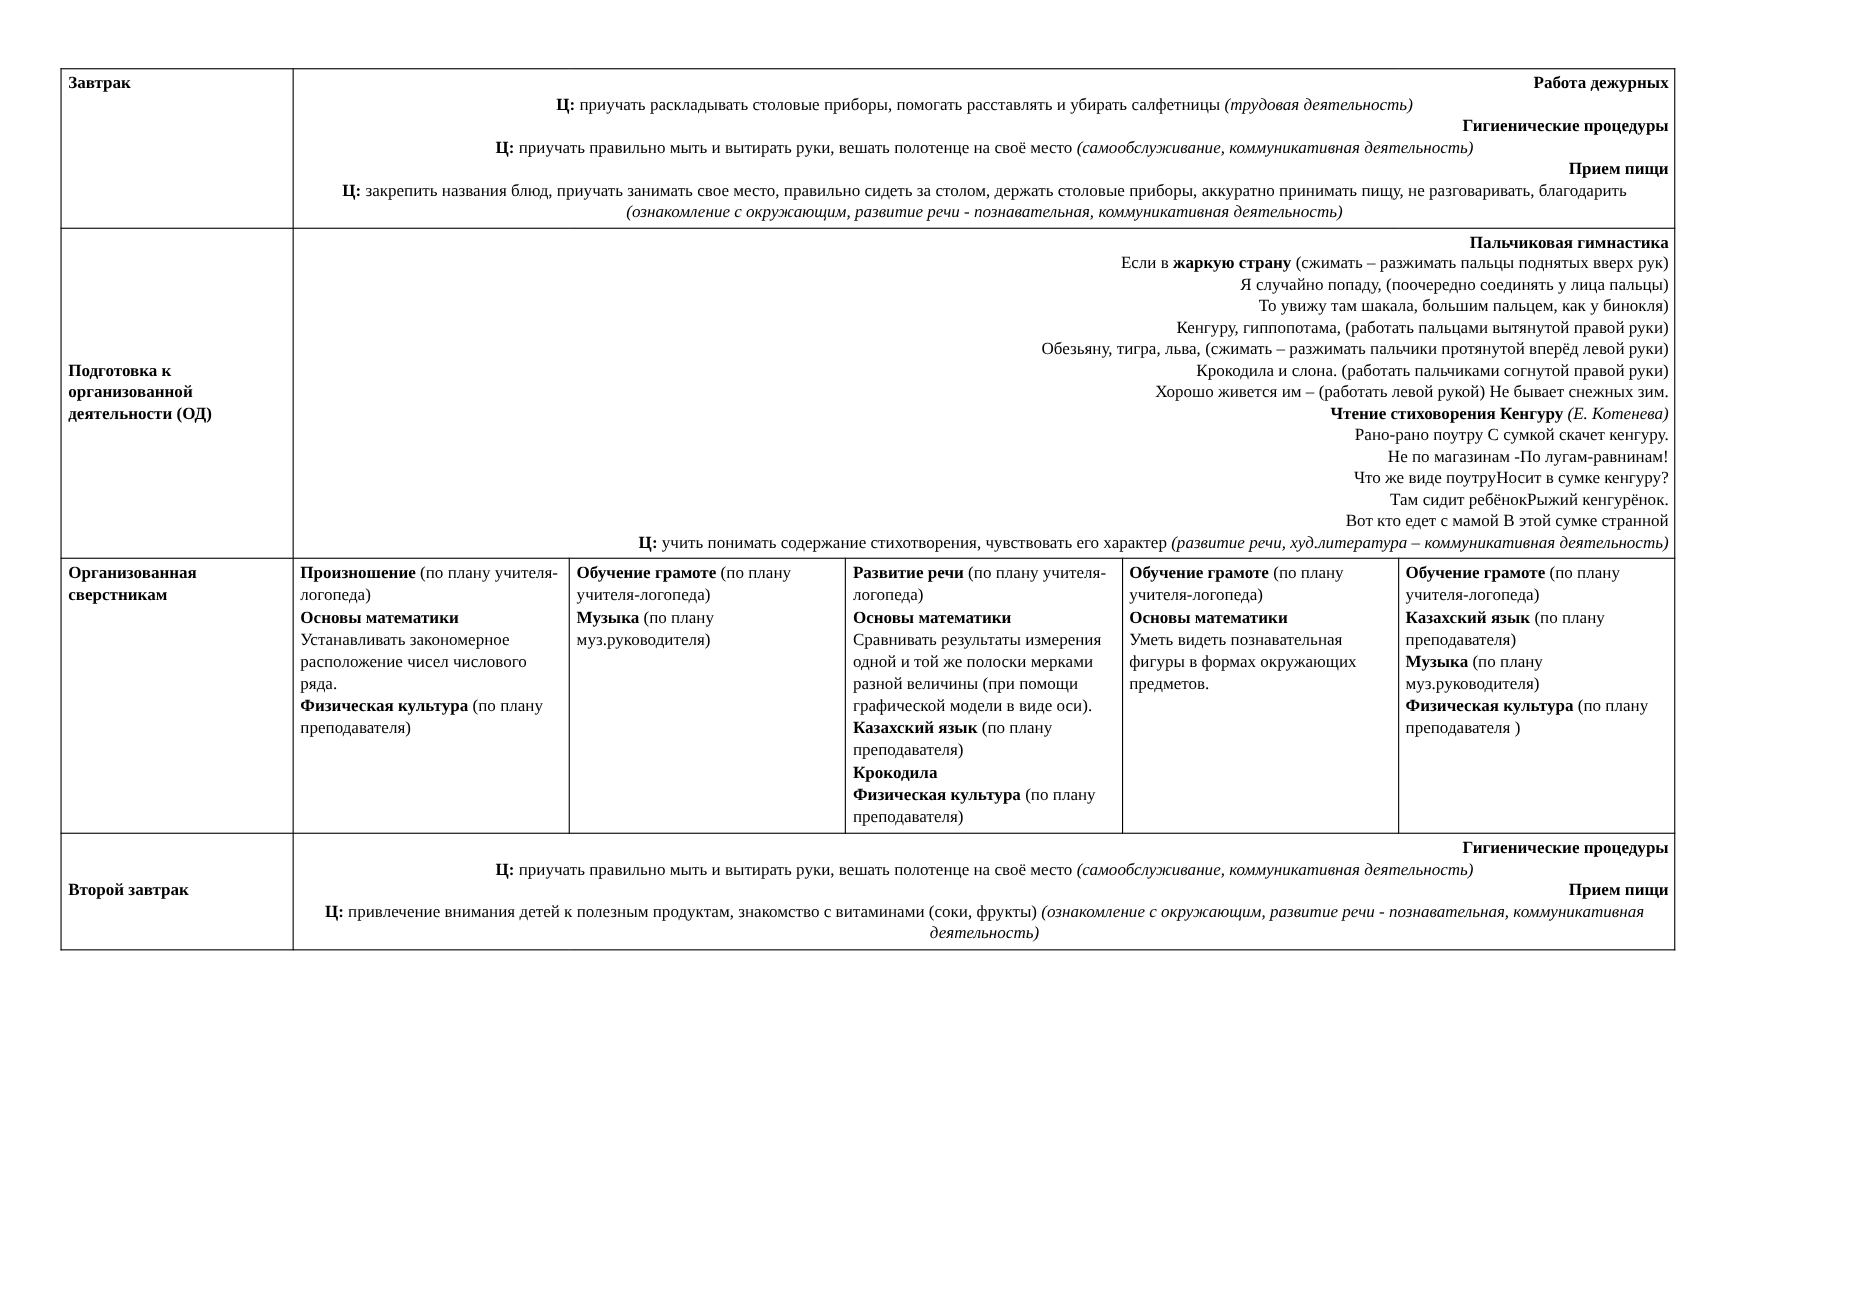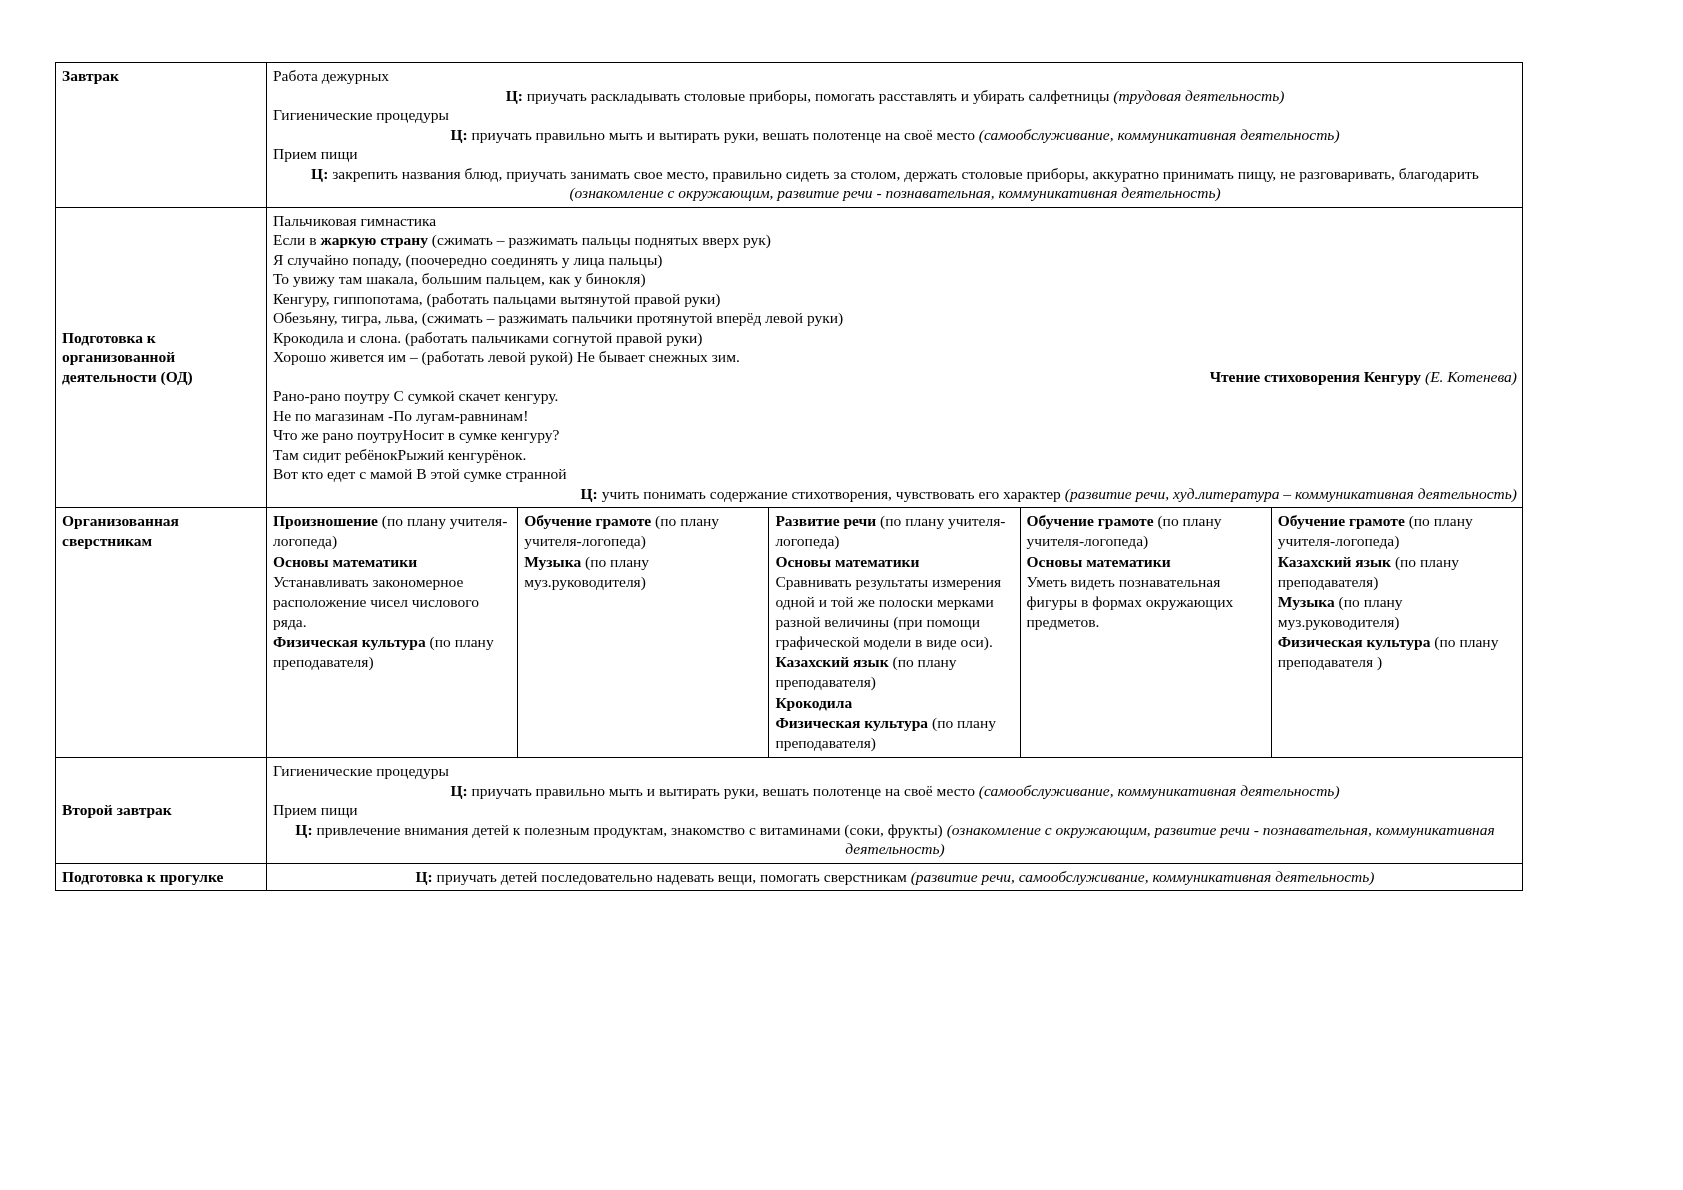--- a/index.html
+++ b/index.html
@@ -41,29 +41,29 @@
     padding-left: 9px;
   }
   td.label.mid {
     vertical-align: middle;
   }
   td.body {
     text-align: center;
   }
   .ctr { text-align: right; }
   .hdr {
-    font-weight: normal;
-    text-align: left;
+    font-weight: bold;
+    text-align: right;
   }
   .goal-line {
     text-align: center;
   }
   b, .b { font-weight: bold; }
   i, .i { font-style: italic; }
-  .poem-line { text-align: left; }
+  .poem-line { text-align: right; }
   td.od-col {
     width: 251.5px;
     text-align: left;
     vertical-align: top;
     line-height: 1.3;
     padding: 4px 6px 6px 7px;
   }
   td.od-col.narrow { width: 240px; margin-top: 19px; }
 </style>
 </head>
@@ -97,21 +97,21 @@
           <div class="poem-line">Если в <b>жаркую страну</b> (сжимать – разжимать пальцы поднятых вверх рук)</div>
           <div class="poem-line">Я случайно попаду, (поочередно соединять у лица пальцы)</div>
           <div class="poem-line">То увижу там шакала, большим пальцем, как у бинокля)</div>
           <div class="poem-line">Кенгуру, гиппопотама, (работать пальцами вытянутой правой руки)</div>
           <div class="poem-line">Обезьяну, тигра, льва, (сжимать – разжимать пальчики протянутой вперёд левой руки)</div>
           <div class="poem-line">Крокодила и слона. (работать пальчиками согнутой правой руки)</div>
           <div class="poem-line">Хорошо живется им – (работать левой рукой) Не бывает снежных зим.</div>
           <div class="ctr"><b>Чтение стиховорения Кенгуру</b><i> (Е. Котенева)</i></div>
           <div class="poem-line">Рано-рано поутру С сумкой скачет кенгуру.</div>
           <div class="poem-line">Не по магазинам -По лугам-равнинам!</div>
-          <div class="poem-line">Что же рано поутруНосит в сумке кенгуру?</div>
+          <div class="poem-line">Что же виде поутруНосит в сумке кенгуру?</div>
           <div class="poem-line">Там сидит ребёнокРыжий кенгурёнок.</div>
           <div class="poem-line">Вот кто едет с мамой В этой сумке странной</div>
           <div class="ctr"><b>Ц:</b><span> учить понимать содержание стихотворения, чувствовать его характер </span><i>(развитие речи, худ.литература – коммуникативная деятельность)</i></div>
         </td>
       </tr>
 
       <tr>
         <td class="label">
           <span>Организованная сверстникам</span>
         </td>
@@ -156,25 +156,17 @@
           <span>Второй завтрак</span>
         </td>
         <td class="body" colspan="5">
           <div class="hdr">Гигиенические процедуры</div>
           <div class="goal-line"><b>Ц:</b><span> приучать правильно мыть и вытирать руки, вешать полотенце на своё место </span><i>(самообслуживание, коммуникативная деятельность)</i></div>
           <div class="hdr">Прием пищи</div>
           <div class="goal-line"><b>Ц:</b><span> привлечение внимания детей к полезным продуктам, знакомство с витаминами (соки, фрукты) </span><i>(ознакомление с окружающим, развитие речи - познавательная, коммуникативная деятельность)</i></div>
         </td>
       </tr>
 
-      <tr>
-        <td class="label">
-          <span>Подготовка к прогулке</span>
-        </td>
-        <td class="body" colspan="5">
-          <div class="goal-line"><b>Ц:</b><span> приучать детей  последовательно надевать вещи, помогать сверстникам </span><i>(развитие речи, самообслуживание, коммуникативная деятельность)</i></div>
-        </td>
-      </tr>
 
     </tbody>
   </table>
 
 </div>
 
 </body></html>

